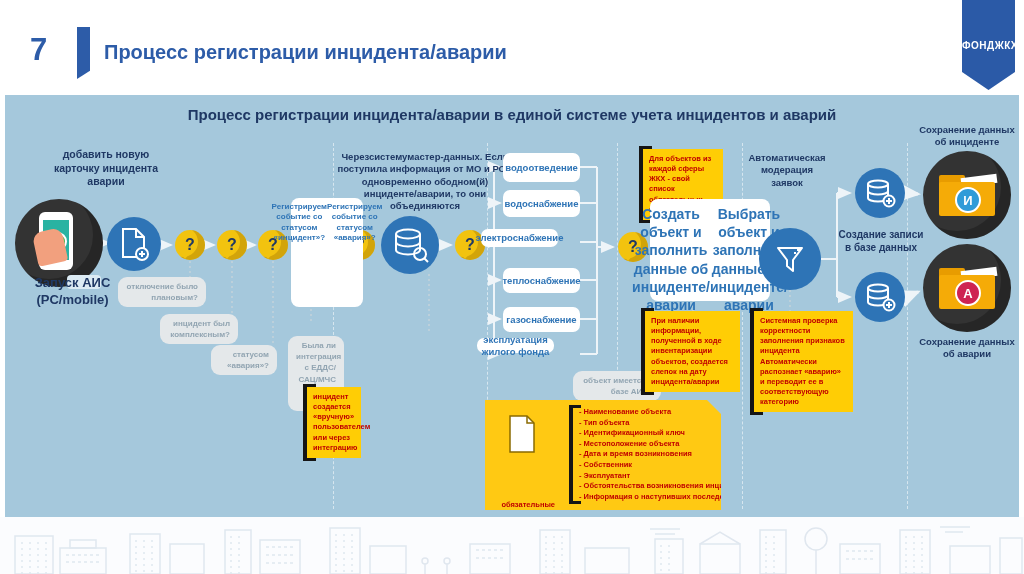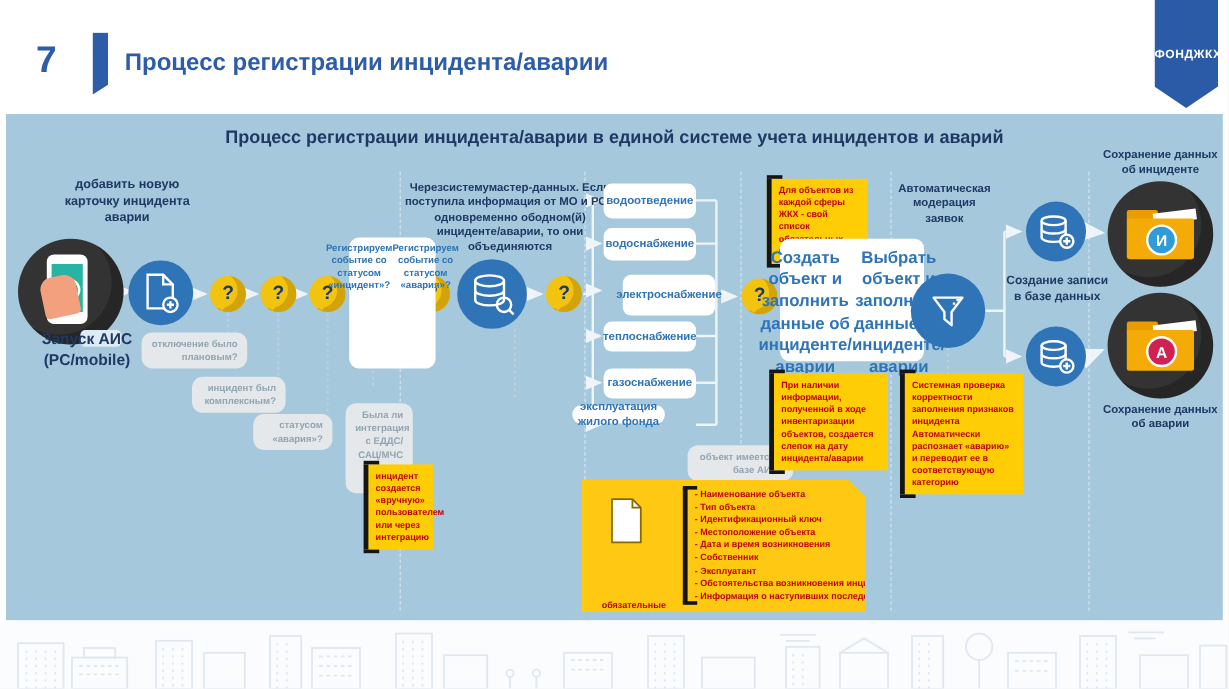--- a/index.html
+++ b/index.html
@@ -201,21 +201,21 @@
     <div class="bub" style="left:113px;top:182px;width:88px">отключение было плановым?</div>
     <div class="bub" style="left:155px;top:219px;width:78px">инцидент был комплексным?</div>
     <div class="bub" style="left:206px;top:250px;width:66px">статусом «авария»?</div>
     <div class="bub" style="left:283px;top:241px;width:56px">Была ли интеграция с ЕДДС/САЦ/МЧС данного СФ/МО?</div>
     <div class="bub" style="left:568px;top:276px;width:88px">объект имеется в базе АИС?</div>
 
     <div class="ynote" style="left:298px;top:292px;width:58px">инцидент создается «вручную» пользователем или через интеграцию</div>
 
     <div class="svc" style="left:498px;top:58px;height:29px">водоотведение</div>
     <div class="svc" style="left:498px;top:95px;height:27px">водоснабжение</div>
-    <div class="svc" style="left:514px;top:134px;height:34px">электроснабжение</div>
+    <div class="svc" style="left:476px;top:134px;height:18px">электроснабжение</div>
     <div class="svc" style="left:498px;top:173px;height:25px">теплоснабжение</div>
     <div class="svc" style="left:498px;top:212px;height:25px">газоснабжение</div>
     <div class="svc" style="left:472px;top:243px;height:15px">эксплуатация жилого фонда</div>
 
     <div class="ynote" style="left:634px;top:54px;width:84px">Для объектов из каждой сферы ЖКХ - свой список обязательных полей</div>
     <div class="wbox" style="left:634px;top:104px;width:108px;height:90px;font-size:14px;line-height:1.3;padding:6px">
       <div style="margin-bottom:9px">Создать объект и заполнить данные об инциденте/ аварии</div>
       <div>Выбрать объект и заполнить данные об инциденте/ аварии</div>
     </div>
     <div class="ynote" style="left:636px;top:216px;width:99px">При наличии информации, полученной в ходе инвентаризации объектов, создается слепок на дату инцидента/аварии</div>

